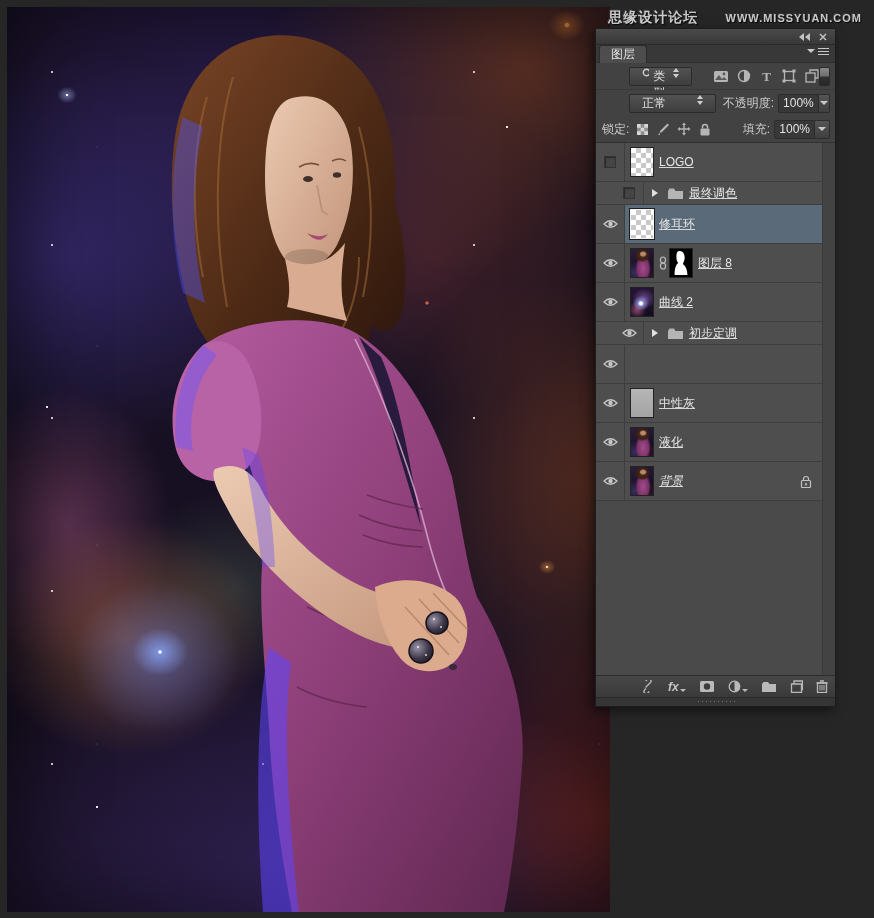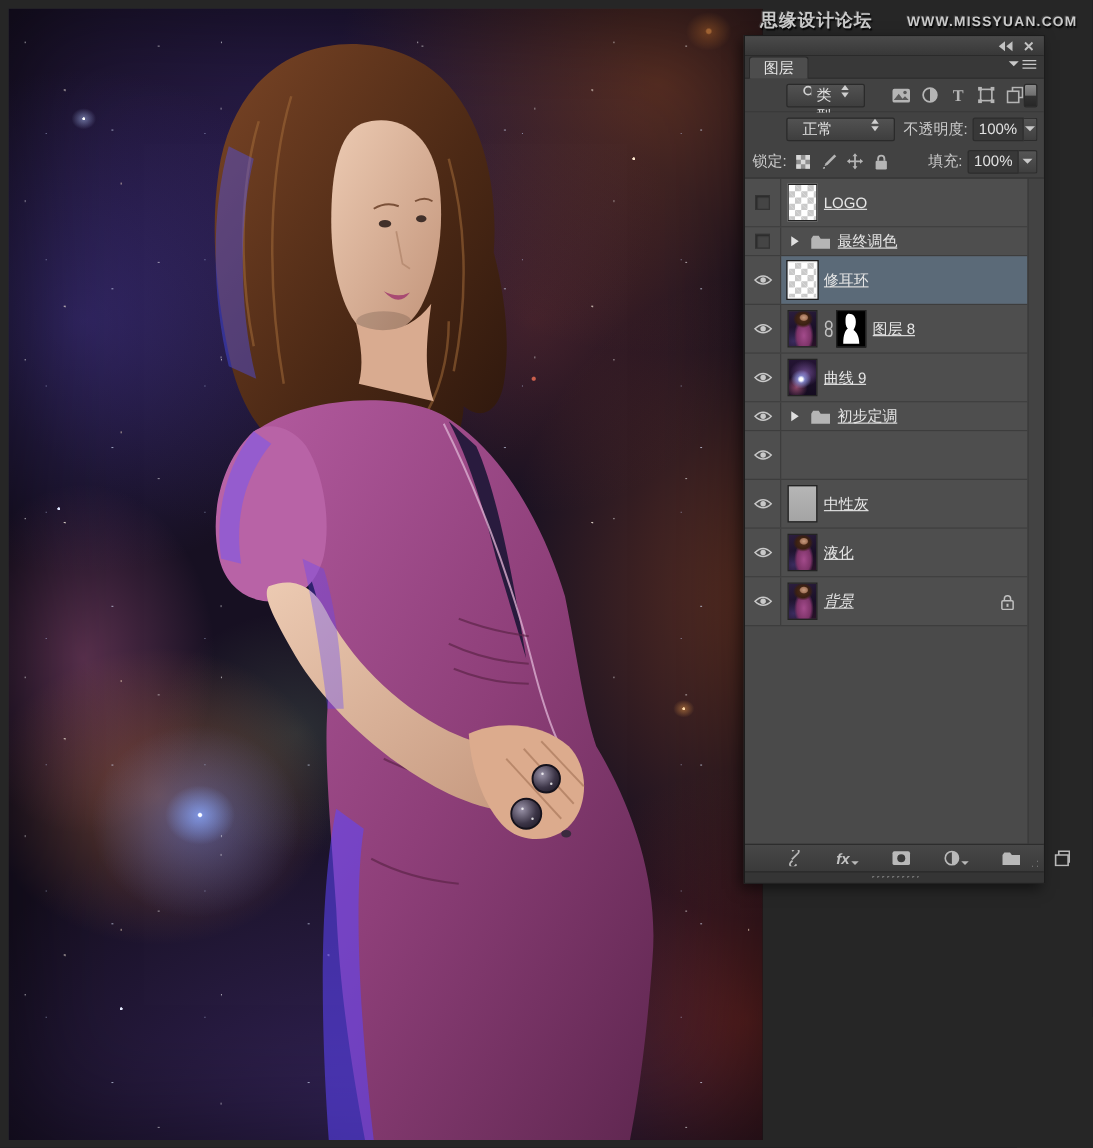--- a/index.html
+++ b/index.html
@@ -100,21 +100,21 @@
     color:#e2e2e2;display:flex;align-items:center;justify-content:flex-end;padding:0 4px;margin-left:4px;text-align:right;}
   .dd-btn{width:15px;height:19px;background:linear-gradient(#555,#3f3f3f);border:1px solid #2c2c2c;border-left:none;
     border-radius:0 2px 2px 0;display:flex;align-items:center;justify-content:center;cursor:pointer;}
   .licon{width:16px;height:16px;display:flex;align-items:center;justify-content:center;margin-left:5px;cursor:pointer;}
 
   
   .p-list{flex:1;position:relative;background:#4a4a4a;overflow:hidden;}
   .p-list .gutter{position:absolute;right:0;top:0;bottom:0;width:13px;background:#434343;border-left:1px solid #3a3a3a;}
   .rows{position:absolute;left:0;top:0;right:13px;}
   .layer-row{display:flex;align-items:stretch;height:39px;background:#4e4e4e;border-bottom:1px solid #3d3d3d;cursor:pointer;}
-  .layer-row.group{height:23px;}
+  .layer-row.group{height:23px;padding-left:19px;}
   .eye-cell{width:29px;flex:0 0 29px;border-right:1px solid #3d3d3d;display:flex;align-items:center;justify-content:center;}
   .row-main{flex:1;display:flex;align-items:center;padding:0 5px;gap:5px;min-width:0;text-decoration:underline;}
   .layer-row.selected .row-main{background:#5b6a78;}
   .layer-label{color:#e6e6e6;font-size:12px;white-space:nowrap;overflow:hidden;}
   .layer-label.italic{font-style:italic;}
   .empty-box{width:12px;height:12px;background:#454545;border:1px solid #333;box-shadow:inset 1px 1px 1px rgba(0,0,0,.4);}
   .tri-expand{width:0;height:0;border-top:4px solid transparent;border-bottom:4px solid transparent;border-left:6px solid #e0e0e0;margin-left:3px;}
   .thumb{width:24px;height:30px;border:1px solid #232323;flex:0 0 24px;}
   .thumb--checker{background-color:#fff;background-image:
       linear-gradient(45deg,#c9c9c9 25%,transparent 25%,transparent 75%,#c9c9c9 75%),
@@ -134,21 +134,21 @@
       linear-gradient(#241433,#140c20);}
   .thumb--gray{background:linear-gradient(#b6b6b6,#a4a4a4);}
   .thumb.active{border:1px solid #f2f2f2;outline:1px solid #1e1e1e;}
   .mask-group{display:flex;align-items:center;gap:2px;}
   .mask-thumb{width:24px;height:30px;border:1px solid #232323;background:#000;flex:0 0 24px;}
   .row-lock{margin-left:auto;margin-right:5px;}
   .folder-icon{margin-left:4px;}
 
   
   .p-toolbar{height:22px;flex:0 0 22px;background:linear-gradient(#474747,#3a3a3a);border-top:1px solid #2d2d2d;
-    display:flex;align-items:center;gap:26px;padding-left:32px;position:relative;}
+    display:flex;align-items:center;gap:13px;padding-left:44px;position:relative;}
   .tbtn{display:flex;align-items:flex-end;gap:1px;cursor:pointer;}
   .tbtn svg{display:block;}
   .fx-label{font-style:italic;font-weight:bold;font-size:12px;color:#c3c3c3;line-height:12px;}
   .mini-dd{width:0;height:0;border-left:3px solid transparent;border-right:3px solid transparent;border-top:3px solid #b9b9b9;margin-bottom:1px;}
   .grip{position:absolute;right:2px;bottom:1px;width:13px;height:13px;
     background-image:radial-gradient(1px 1px at 2px 2px,#8a8a8a 60%,transparent 65%);background-size:4px 4px;
     clip-path:polygon(100% 0,100% 100%,0 100%);opacity:.9;}
   .p-bottomstrip{height:9px;flex:0 0 9px;background:#353535;border-top:1px solid #2a2a2a;position:relative;}
   .drag-dots{position:absolute;left:50%;top:2px;transform:translateX(-50%);width:38px;height:4px;
     background-image:radial-gradient(1px 1px at 1.5px 1.5px,#777 60%,transparent 65%);background-size:4px 4px;}
@@ -436,21 +436,21 @@
       <svg class="eye-icon" width="15" height="10">
                 <path d="M1 5 Q7.5 -1.5 14 5 Q7.5 11.5 1 5 Z" fill="none" stroke="#c8c8c8" stroke-width="1.2"></path>
                 <circle cx="7.5" cy="5" r="2.2" fill="#c8c8c8"></circle>
               </svg>
 
     </div>
     <div class="row-main">
 
       <span class="thumb thumb--nebula"></span>
 
-      <span class="layer-label">曲线 9</span>
+      <span class="layer-label">曲线 2</span>
 
     </div>
   </div>
           <div class="layer-row group">
     <div class="eye-cell">
       <svg class="eye-icon" width="15" height="10">
                 <path d="M1 5 Q7.5 -1.5 14 5 Q7.5 11.5 1 5 Z" fill="none" stroke="#c8c8c8" stroke-width="1.2"></path>
                 <circle cx="7.5" cy="5" r="2.2" fill="#c8c8c8"></circle>
               </svg>
 

